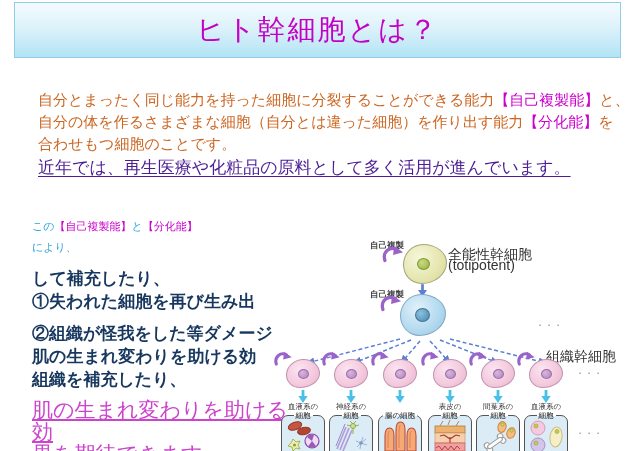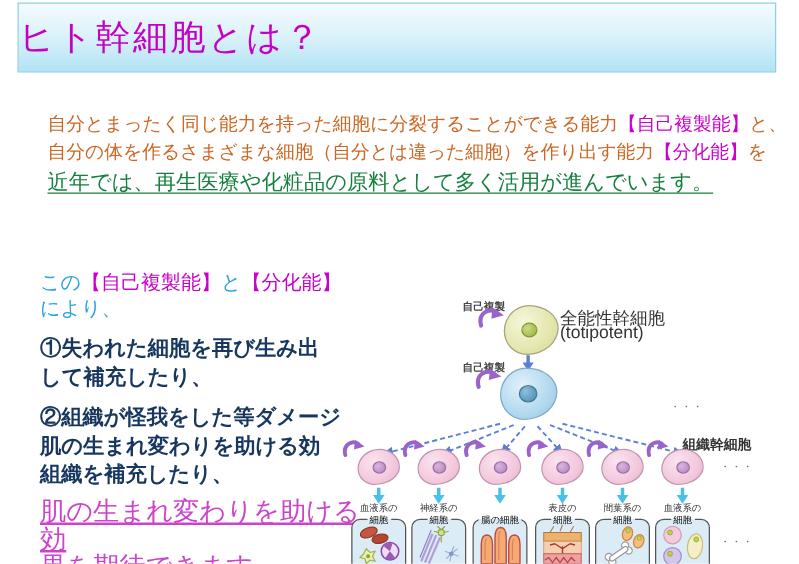--- a/index.html
+++ b/index.html
@@ -6,50 +6,50 @@
   html,body { width:639px; height:451px; }
   body {
     position:relative; overflow:hidden; background:#ffffff;
     font-family:"Liberation Sans", sans-serif;
   }
   
   .header {
     position:absolute; left:14px; top:2px; width:607px; height:56px;
     background:linear-gradient(180deg,#f4fbfe 0%,#ddf2fa 45%,#b2e3f5 100%);
     border:1px solid #8ecfe6;
-    display:flex; align-items:center; justify-content:flex-start;
+    display:flex; align-items:center; justify-content:center;
   }
   .header-title { font-size:28px; color:#c400c4; letter-spacing:2px; }
 
   
   .intro {
     position:absolute; left:38px; top:89px; width:592px;
     color:#cc6622; font-size:15px; line-height:22px;
   }
   .intro .hl { color:#cc00cc; }
   .intro-note {
-    color:#15803d; font-size:17px; line-height:22px; margin-top:2px;
+    color:#4c1d95; font-size:17px; line-height:22px; margin-top:2px;
     text-decoration:underline; text-underline-offset:3px;
   }
 
   
   .left-block { position:absolute; left:32px; top:216px; width:268px; }
-  .lead { font-size:16px; line-height:21px; color:#29a3dc; }
+  .lead { font-size:11px; line-height:21px; color:#29a3dc; }
   .lead .hl { color:#cc00cc; }
   .lead-tail { display:block; }
   .point { color:#17375e; font-weight:bold; font-size:17px; line-height:23px; margin-top:9px; }
   .point3 { color:#cc44cc; font-size:21px; line-height:22px; margin-top:8px;text-decoration:underline; }
 
   
   .diagram { position:absolute; left:276px; top:200px; width:351px; height:251px;margin-top:32px; }
   .d { position:absolute; }
   .self-label { font-size:8.5px; font-weight:bold; color:#444; white-space:nowrap; }
   .cell-label { font-size:14px; line-height:11px; color:#333; white-space:nowrap; }
   .dots { font-size:8px; color:#666; letter-spacing:1px; white-space:nowrap; }
-  .stem-label { font-size:11px; font-weight:bold; color:#333; white-space:nowrap; }
+  .stem-label { font-size:14px; font-weight:normal; color:#333; white-space:nowrap; }
 
   .cell { position:absolute; border-radius:46% 54% 58% 42% / 52% 46% 54% 48%; }
   .nucleus { position:absolute; border-radius:50%; }
 
   .cell-toti { left:127px; top:12px; width:44px; height:40px;
     background:radial-gradient(circle at 36% 34%,#f6f7dc,#e4e5ac 62%,#d1d392);
     border:1.5px solid #a3a37c; }
   .toti-nucleus { left:13px; top:13px; width:13px; height:12px;
     background:radial-gradient(circle at 35% 35%,#ccd988,#95b13a); border:1px solid #7e9a2e; }
 
@@ -78,28 +78,29 @@
 </head>
 <body>
 
 <div class="header">
   <span class="header-title">ヒト幹細胞とは？</span>
 </div>
 
 <div class="intro">
   <div><span>自分とまったく同じ能力を持った細胞に分裂することができる能力</span><span class="hl">【自己複製能】</span><span>と、</span></div>
   <div><span>自分の体を作るさまざまな細胞（自分とは違った細胞）を作り出す能力</span><span class="hl">【分化能】</span><span>を</span></div>
+  <div>合わせもつ細胞のことです。</div>
   <div class="intro-note">近年では、再生医療や化粧品の原料として多く活用が進んでいます。</div>
 </div>
 
 <div class="left-block">
   <div class="lead"><span>この</span><span class="hl">【自己複製能】</span><span>と</span><span class="hl">【分化能】</span><span class="lead-tail">により、</span></div>
   <div class="point">
+    <div>して補充したり、</div>
     <div>①失われた細胞を再び生み出</div>
-    <div>して補充したり、</div>
   </div>
   <div class="point">
     <div>②組織が怪我をした等ダメージ</div>
     <div>肌の生まれ変わりを助ける効</div>
     <div>組織を補充したり、</div>
   </div>
   <div class="point3">
     <div>肌の生まれ変わりを助ける効</div>
     <div>果を期待できます。</div>
   </div>

